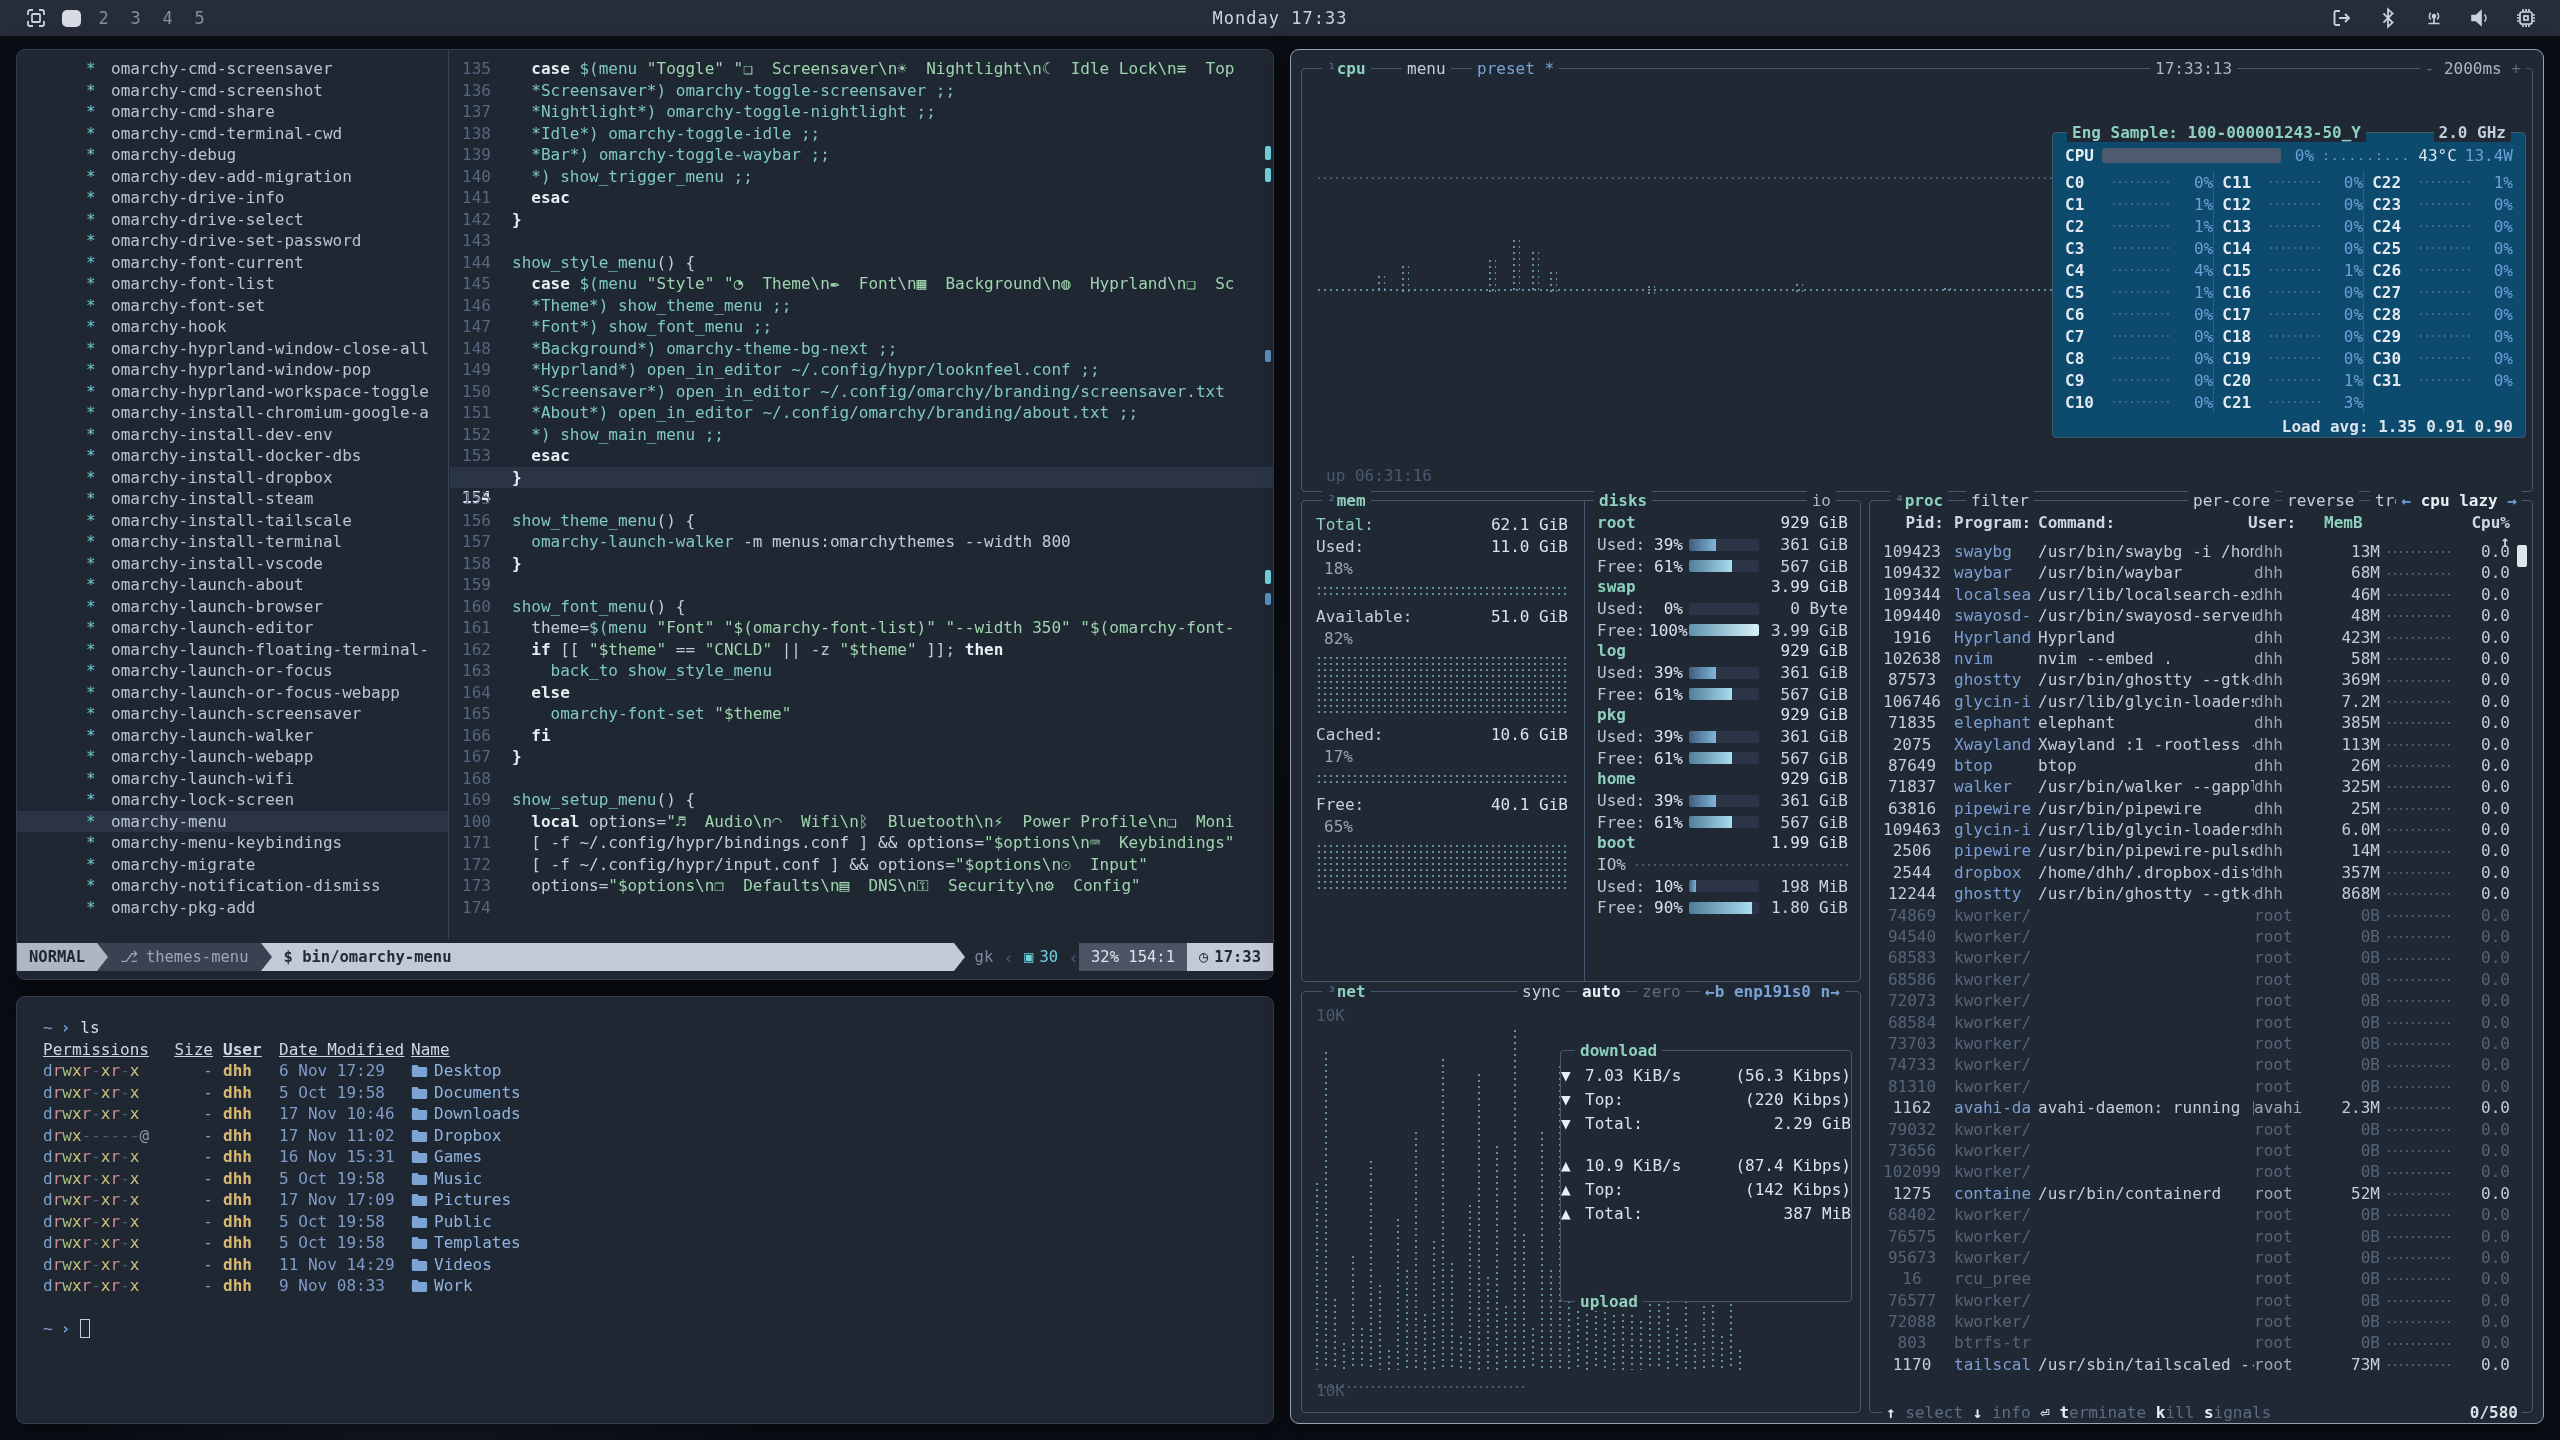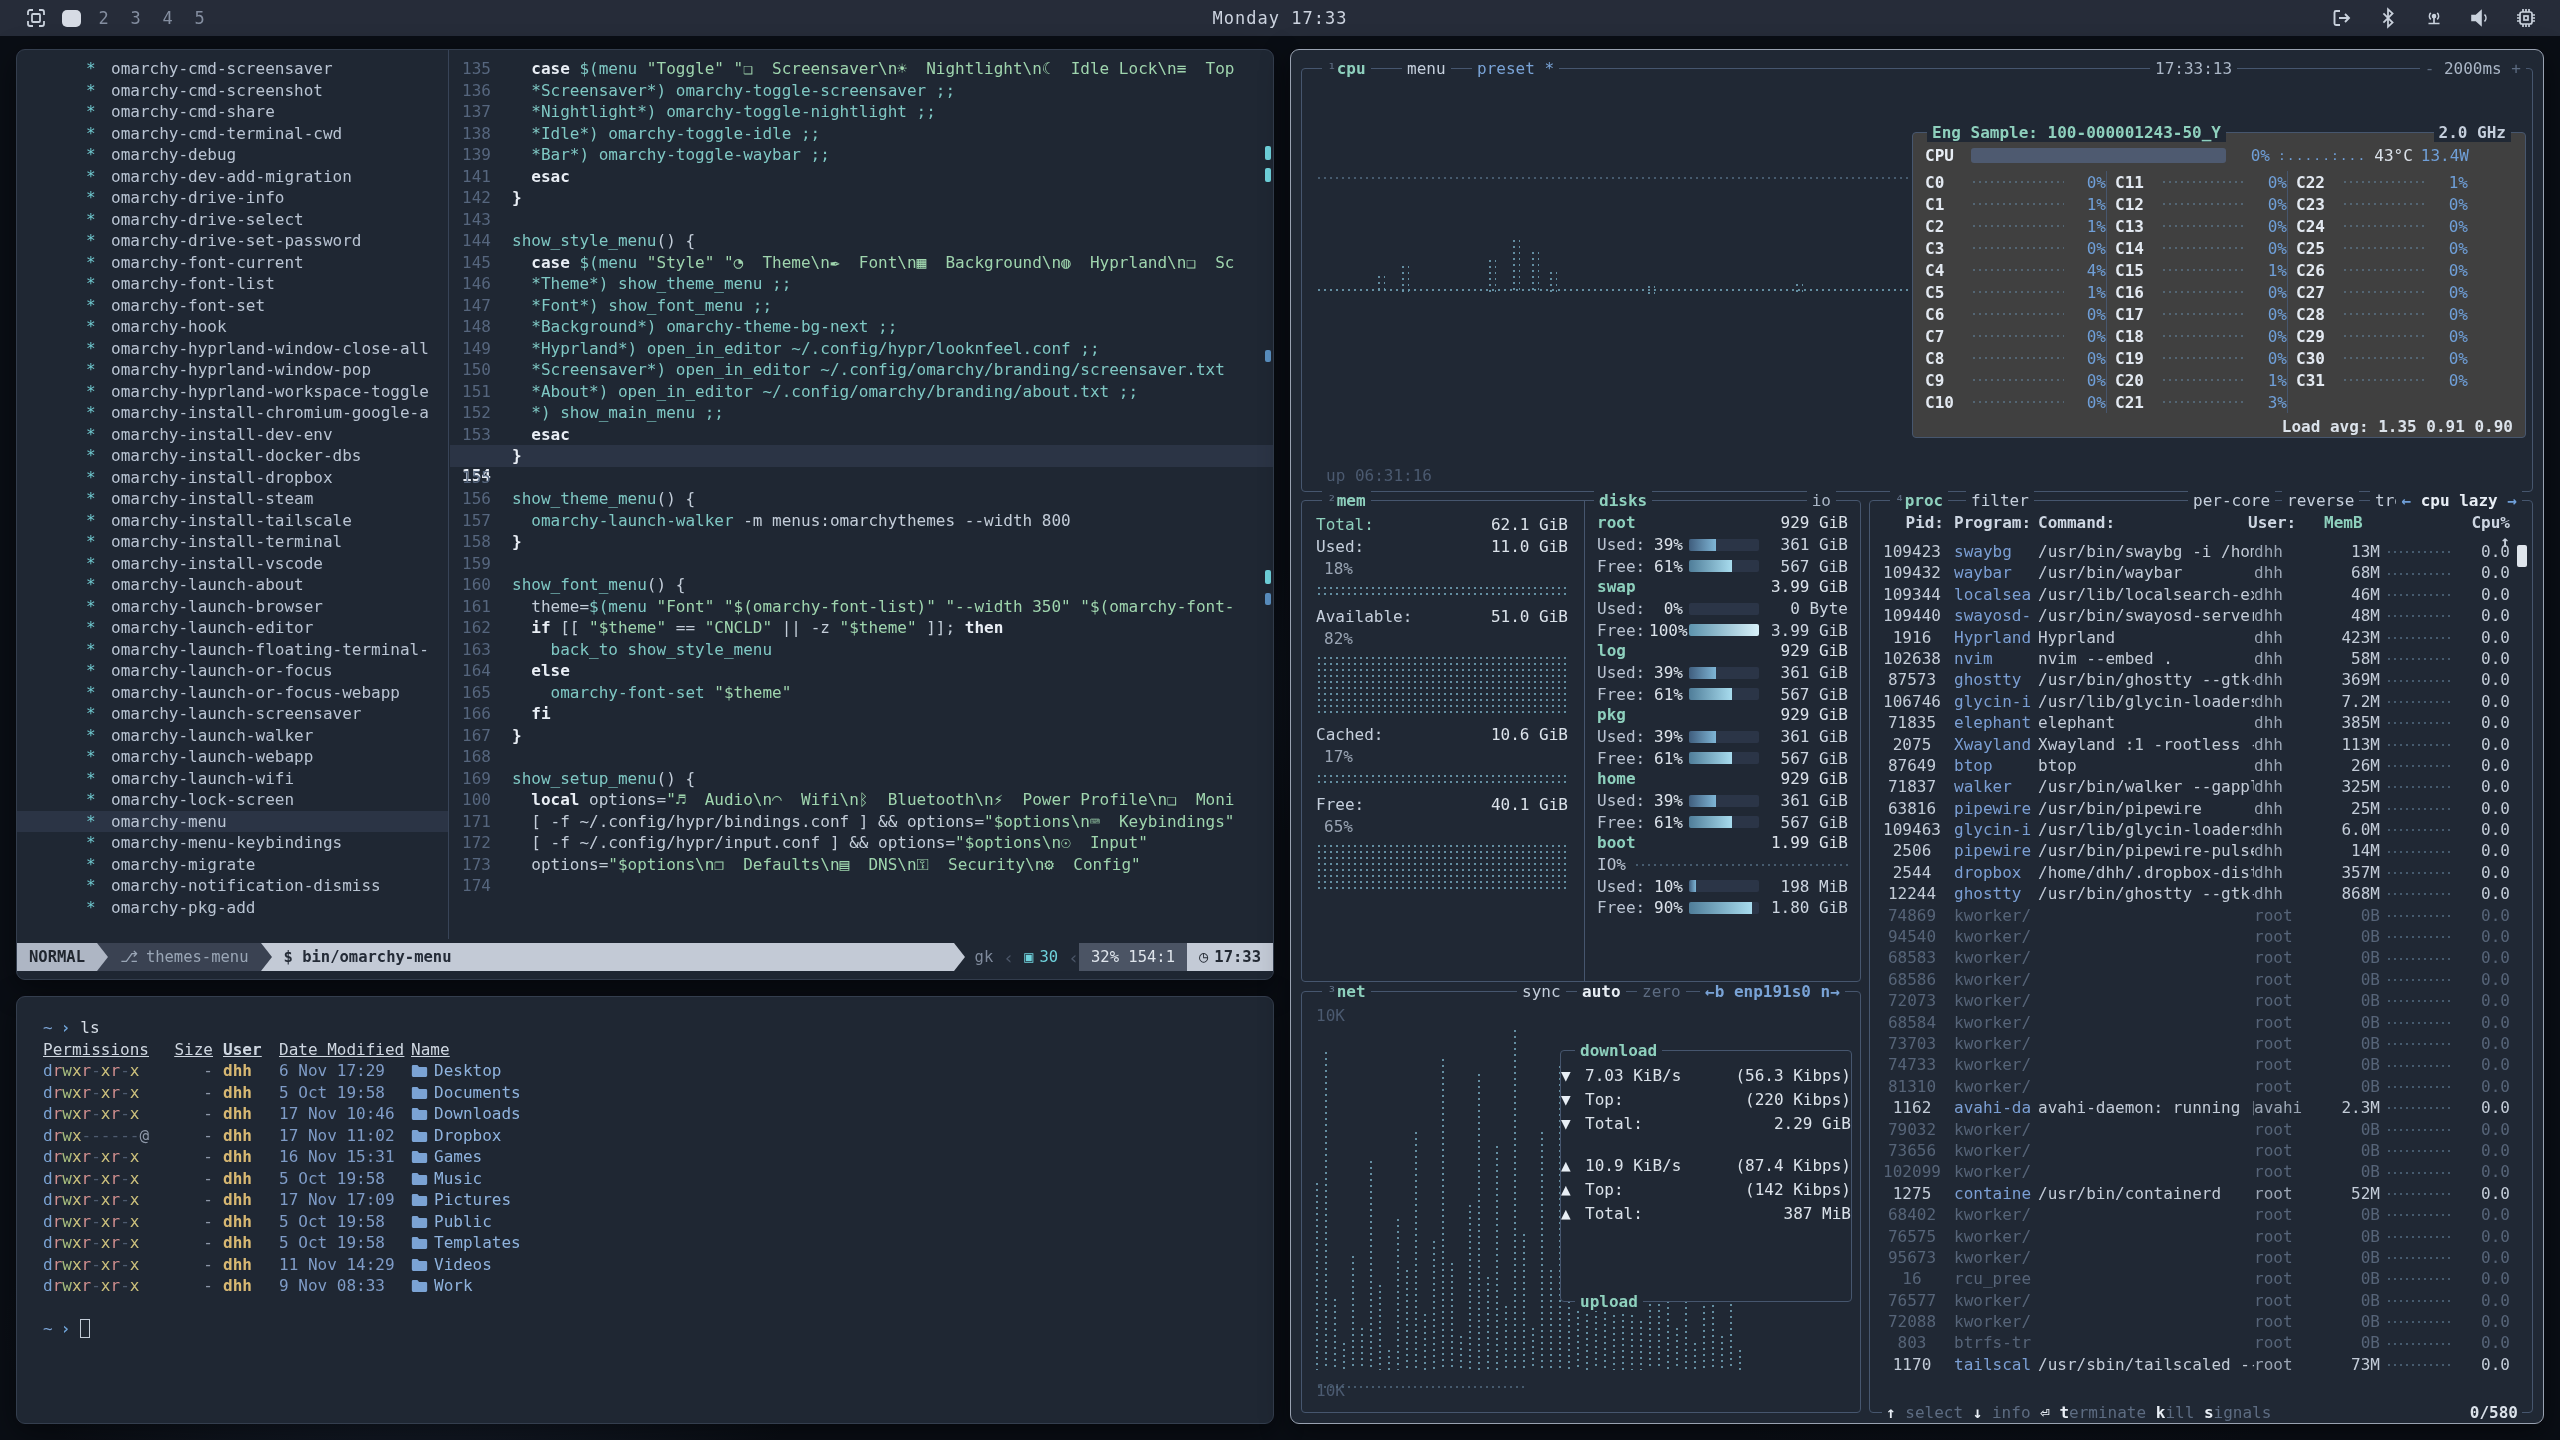--- a/index.html
+++ b/index.html
@@ -92,22 +92,22 @@
   .bx-opt { position:absolute; top:-10px; background:#202834; padding:0 5px; color:#c5cfdc; white-space:nowrap; }
   .dim { color:#5d6c82; }
   .blue { color:#6f9fd8; }
   .white { color:#dbe2ea; }
   .cpu-box { left:10px; top:18px; right:10px; height:424px; }
   .dots { background-image:radial-gradient(circle, rgba(111,160,180,.85) 1.3px, transparent 1.45px); background-size:6px 6px; }
   .dots-dim { background-image:radial-gradient(circle, rgba(95,125,149,.6) 1.2px, transparent 1.35px); background-size:6px 6px; }
   .cpu-strip { position:absolute; height:7px; }
   .cpu-spike { position:absolute; width:9px; }
   .uptime { position:absolute; left:24px; bottom:6px; color:#4b5a70; }
-  .eng-box { position:absolute; right:6px; top:63px; width:614px; height:306px; border:1px solid #46566e;
-    border-radius:4px; background:#404040; padding:10px 12px 4px;margin-left:27px; }
+  .eng-box { position:absolute; right:6px; top:63px; width:474px; height:306px; border:1px solid #46566e;
+    border-radius:4px; background:#0c4a6e; padding:10px 12px 4px;margin-left:27px; }
   .cpu-row { display:flex; align-items:center; height:24px; gap:8px; }
   .cpu-row .lbl { font-weight:bold; color:#e8eef5; width:38px; }
   .cpu-meter { width:255px; height:15px; background:#4e5a70; border-radius:3px; }
   .squig { color:#6f9fd8; font-size:13px; letter-spacing:1px; }
   .cores { display:flex; margin-top:4px; }
   .core-col { width:181px; }
   .core-col + .core-col { border-left:1px solid #46566e; padding-left:8px; }
   .core-row { display:flex; align-items:center; height:22px; gap:6px; }
   .core-row .cname { width:40px; color:#e3e9f1; font-weight:bold; }
   .core-row .cdots { flex:1; height:6px; }
@@ -385,20 +385,21 @@
         <span class="star">*</span>
         <span class="fname">omarchy-pkg-add</span>
       </div>
     </div>
   <div class="code-pane" id="code-lines">
       <div class="code-line"><span class="lnum">135</span><span class="ctext"><span class="tok-p">  </span><span class="tok-k">case</span><span class="tok-i"> $(menu </span><span class="tok-s">"Toggle" "❏  Screensaver\n☀  Nightlight\n☾  Idle Lock\n≡  Top</span></span></div>
       <div class="code-line"><span class="lnum">136</span><span class="ctext"><span class="tok-i">  *Screensaver*) omarchy-toggle-screensaver ;;</span></span></div>
       <div class="code-line"><span class="lnum">137</span><span class="ctext"><span class="tok-i">  *Nightlight*) omarchy-toggle-nightlight ;;</span></span></div>
       <div class="code-line"><span class="lnum">138</span><span class="ctext"><span class="tok-i">  *Idle*) omarchy-toggle-idle ;;</span></span></div>
       <div class="code-line"><span class="lnum">139</span><span class="ctext"><span class="tok-i">  *Bar*) omarchy-toggle-waybar ;;</span></span></div>
+      <div class="code-line"><span class="lnum">140</span><span class="ctext"><span class="tok-i">  *) show_trigger_menu ;;</span></span></div>
       <div class="code-line"><span class="lnum">141</span><span class="ctext"><span class="tok-p">  </span><span class="tok-k">esac</span></span></div>
       <div class="code-line"><span class="lnum">142</span><span class="ctext"><span class="tok-k">}</span></span></div>
       <div class="code-line"><span class="lnum">143</span><span class="ctext"></span></div>
       <div class="code-line"><span class="lnum">144</span><span class="ctext"><span class="tok-i">show_style_menu</span><span class="tok-p">() {</span></span></div>
       <div class="code-line"><span class="lnum">145</span><span class="ctext"><span class="tok-p">  </span><span class="tok-k">case</span><span class="tok-i"> $(menu </span><span class="tok-s">"Style" "◔  Theme\n✒  Font\n▦  Background\n◍  Hyprland\n❏  Sc</span></span></div>
       <div class="code-line"><span class="lnum">146</span><span class="ctext"><span class="tok-i">  *Theme*) show_theme_menu ;;</span></span></div>
       <div class="code-line"><span class="lnum">147</span><span class="ctext"><span class="tok-i">  *Font*) show_font_menu ;;</span></span></div>
       <div class="code-line"><span class="lnum">148</span><span class="ctext"><span class="tok-i">  *Background*) omarchy-theme-bg-next ;;</span></span></div>
       <div class="code-line"><span class="lnum">149</span><span class="ctext"><span class="tok-i">  *Hyprland*) open_in_editor ~/.config/hypr/looknfeel.conf ;;</span></span></div>
       <div class="code-line"><span class="lnum">150</span><span class="ctext"><span class="tok-i">  *Screensaver*) open_in_editor ~/.config/omarchy/branding/screensaver.txt</span></span></div>

